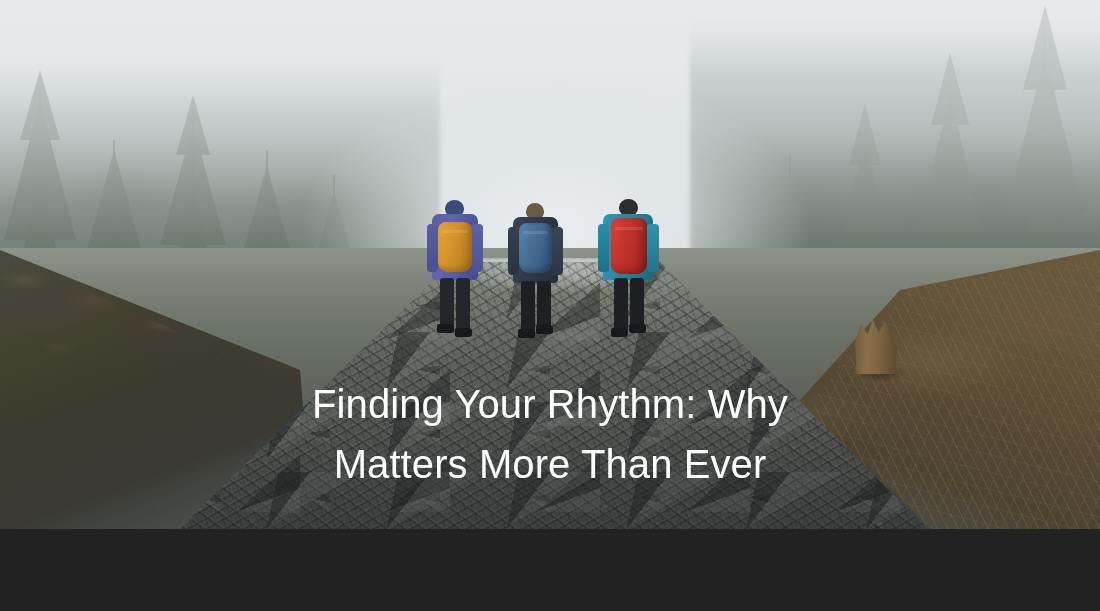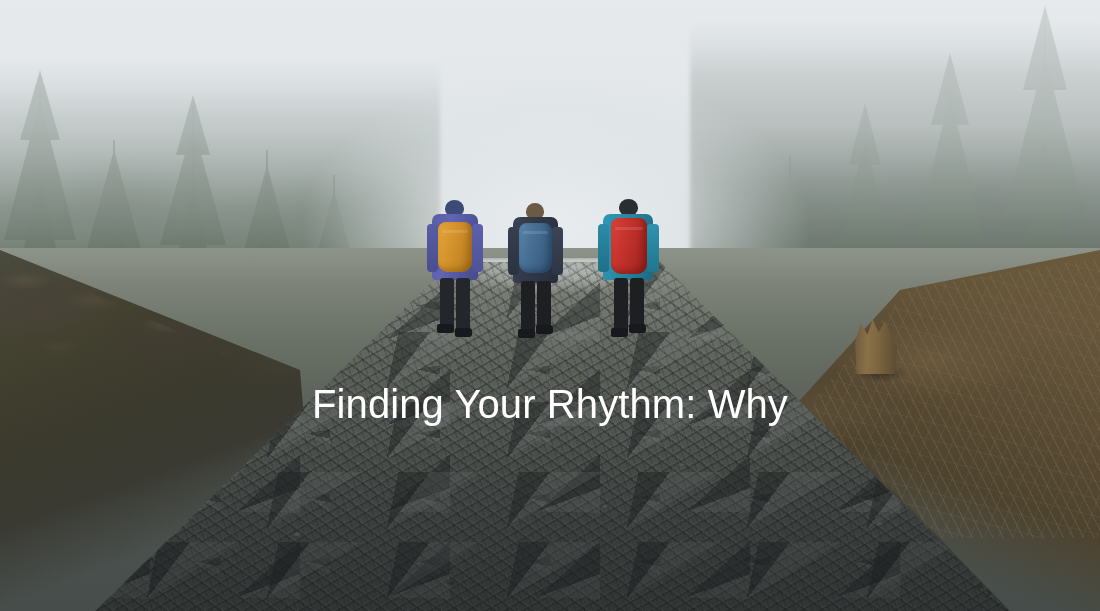--- a/index.html
+++ b/index.html
@@ -1,21 +1,21 @@
 <!DOCTYPE html>
 <html><head>
 <meta charset="utf-8">
 <title>Blog Hero Banner</title>
 <style>
   html,body{margin:0;padding:0;background:#222;}
   body{font-family:"Liberation Sans","DejaVu Sans",sans-serif;}
 
   .banner{
     position:relative;
-    width:1100px;height:611px;
+    width:1100px;height:529px;
     overflow:hidden;
     background:#cfd4d6;
   }
 
   
   .scene{position:absolute;inset:0;overflow:hidden;}
 
   
   .sky{
     position:absolute;left:0;top:0;width:100%;height:100%;
@@ -337,15 +337,16 @@
       <div class="h-leg" style="left:18px;top:79px;width:14px;height:54px;background:#1d1f22;"></div>
       <div class="h-leg" style="left:34px;top:79px;width:14px;height:52px;background:#1d1f22;"></div>
       <div class="h-boot" style="left:15px;top:129px;width:17px;height:9px;"></div>
       <div class="h-boot" style="left:33px;top:125px;width:17px;height:9px;"></div>
     </div>
 
   </div>
 
   <div class="title-wrap">
     <span class="title-line">Finding Your Rhythm: Why</span>
+    <span class="title-line">Matters More Than Ever</span>
   </div>
 
 </div>
 
 </body></html>

